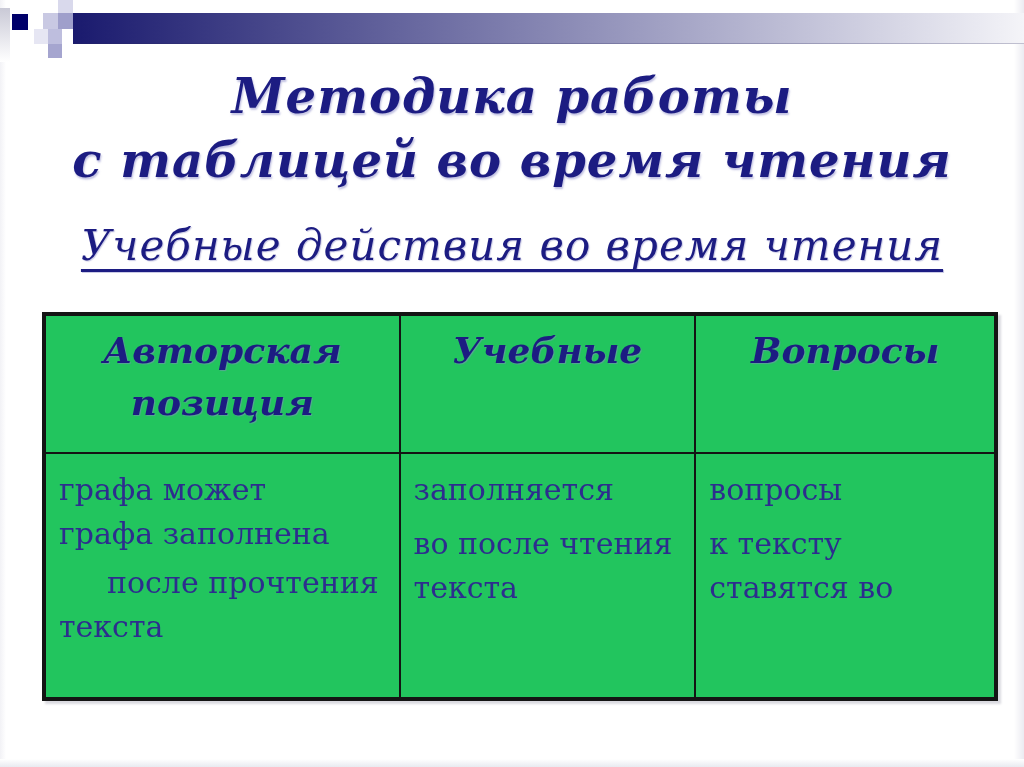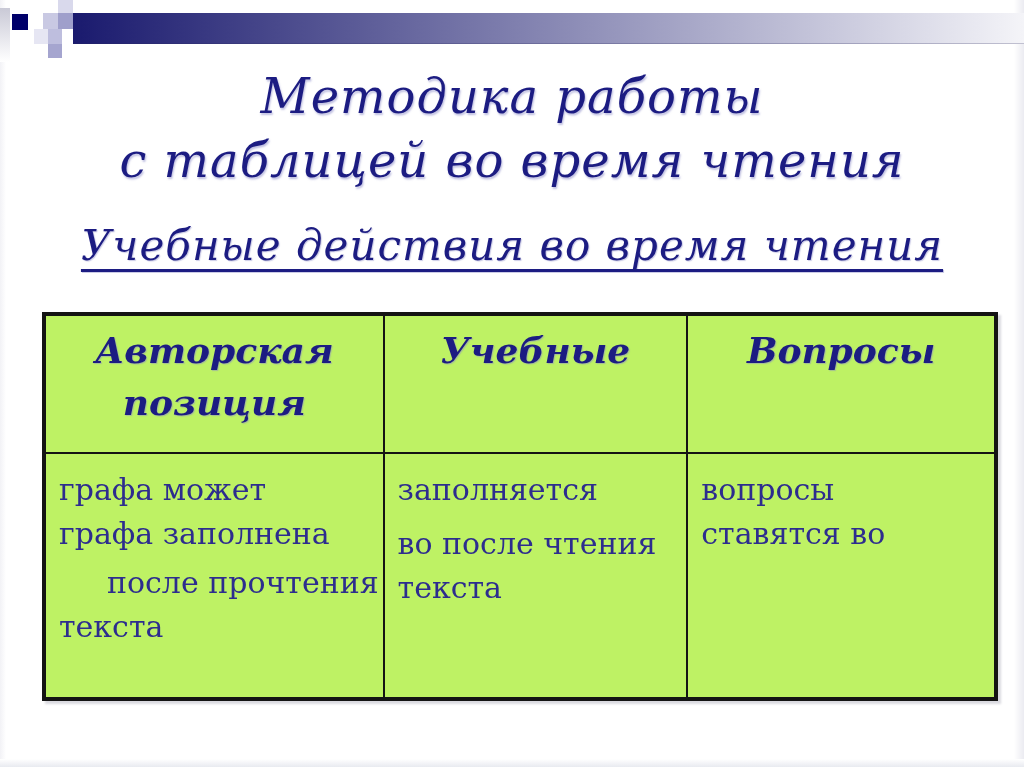--- a/index.html
+++ b/index.html
@@ -37,21 +37,21 @@
   }
   .edge-left{
     position:absolute;left:0;top:0;width:6px;height:767px;
     background:linear-gradient(to right,#f2f2f6,#ffffff);
   }
   
   .title{
     position:absolute;left:0;top:64px;width:1024px;
     text-align:center;
     font-size:48px;line-height:64px;
-    font-weight:normal;font-style:italic;
+    font-weight:bold;font-style:italic;
     letter-spacing:1px;
     color:var(--navy);
     text-shadow:1px 2px 2px rgba(140,140,200,0.55);
   }
   .subtitle{
     position:absolute;left:0;top:220px;width:1024px;
     text-align:center;
     font-size:42px;line-height:52px;
     font-style:italic;
     letter-spacing:1px;
@@ -64,35 +64,35 @@
     text-underline-offset:9px;
   }
   
   .slide-table{
     position:absolute;left:42px;top:312px;width:956px;height:389px;
     border:4px solid var(--border-black);
     box-sizing:border-box;
     display:grid;
     grid-template-columns:1fr 1fr 1fr;
     grid-template-rows:138px 1fr;
-    background:#bef264;
+    background:#22c55e;
     box-shadow:3px 3px 2px rgba(150,150,165,0.35);
   }
   .t-cell{box-sizing:border-box;}
   .t-head{
     border-bottom:2px solid var(--border-black);
     text-align:center;
     padding:8px 14px 0 14px;
     font-size:36px;line-height:52px;
     font-weight:bold;font-style:italic;
     color:var(--navy);
     text-shadow:1px 1px 1px rgba(140,140,200,0.5);
   }
   .t-body{
-    padding:14px 4px 0 13px;
+    padding:14px 20px 0 13px;
     font-size:30px;line-height:44px;
     color:var(--body-navy);
   }
   .t-cell.mid{border-right:2px solid var(--border-black);border-left:2px solid var(--border-black);}
   .line{display:block;white-space:nowrap;}
   .pbreak{margin-top:10px;}
   .pbreak-sm{margin-top:5px;margin-left:48px;}
 </style>
 </head>
 <body>
@@ -133,15 +133,16 @@
     <span class="line pbreak-sm">после прочтения</span>
     <span class="line">текста</span>
   </div>
   <div class="t-cell t-body mid">
     <span class="line">заполняется</span>
     <span class="line pbreak">во после чтения</span>
     <span class="line">текста</span>
   </div>
   <div class="t-cell t-body">
     <span class="line">вопросы</span>
+    <span class="line pbreak">к тексту</span>
     <span class="line">ставятся во</span>
   </div>
 </div>
 
 </body></html>

